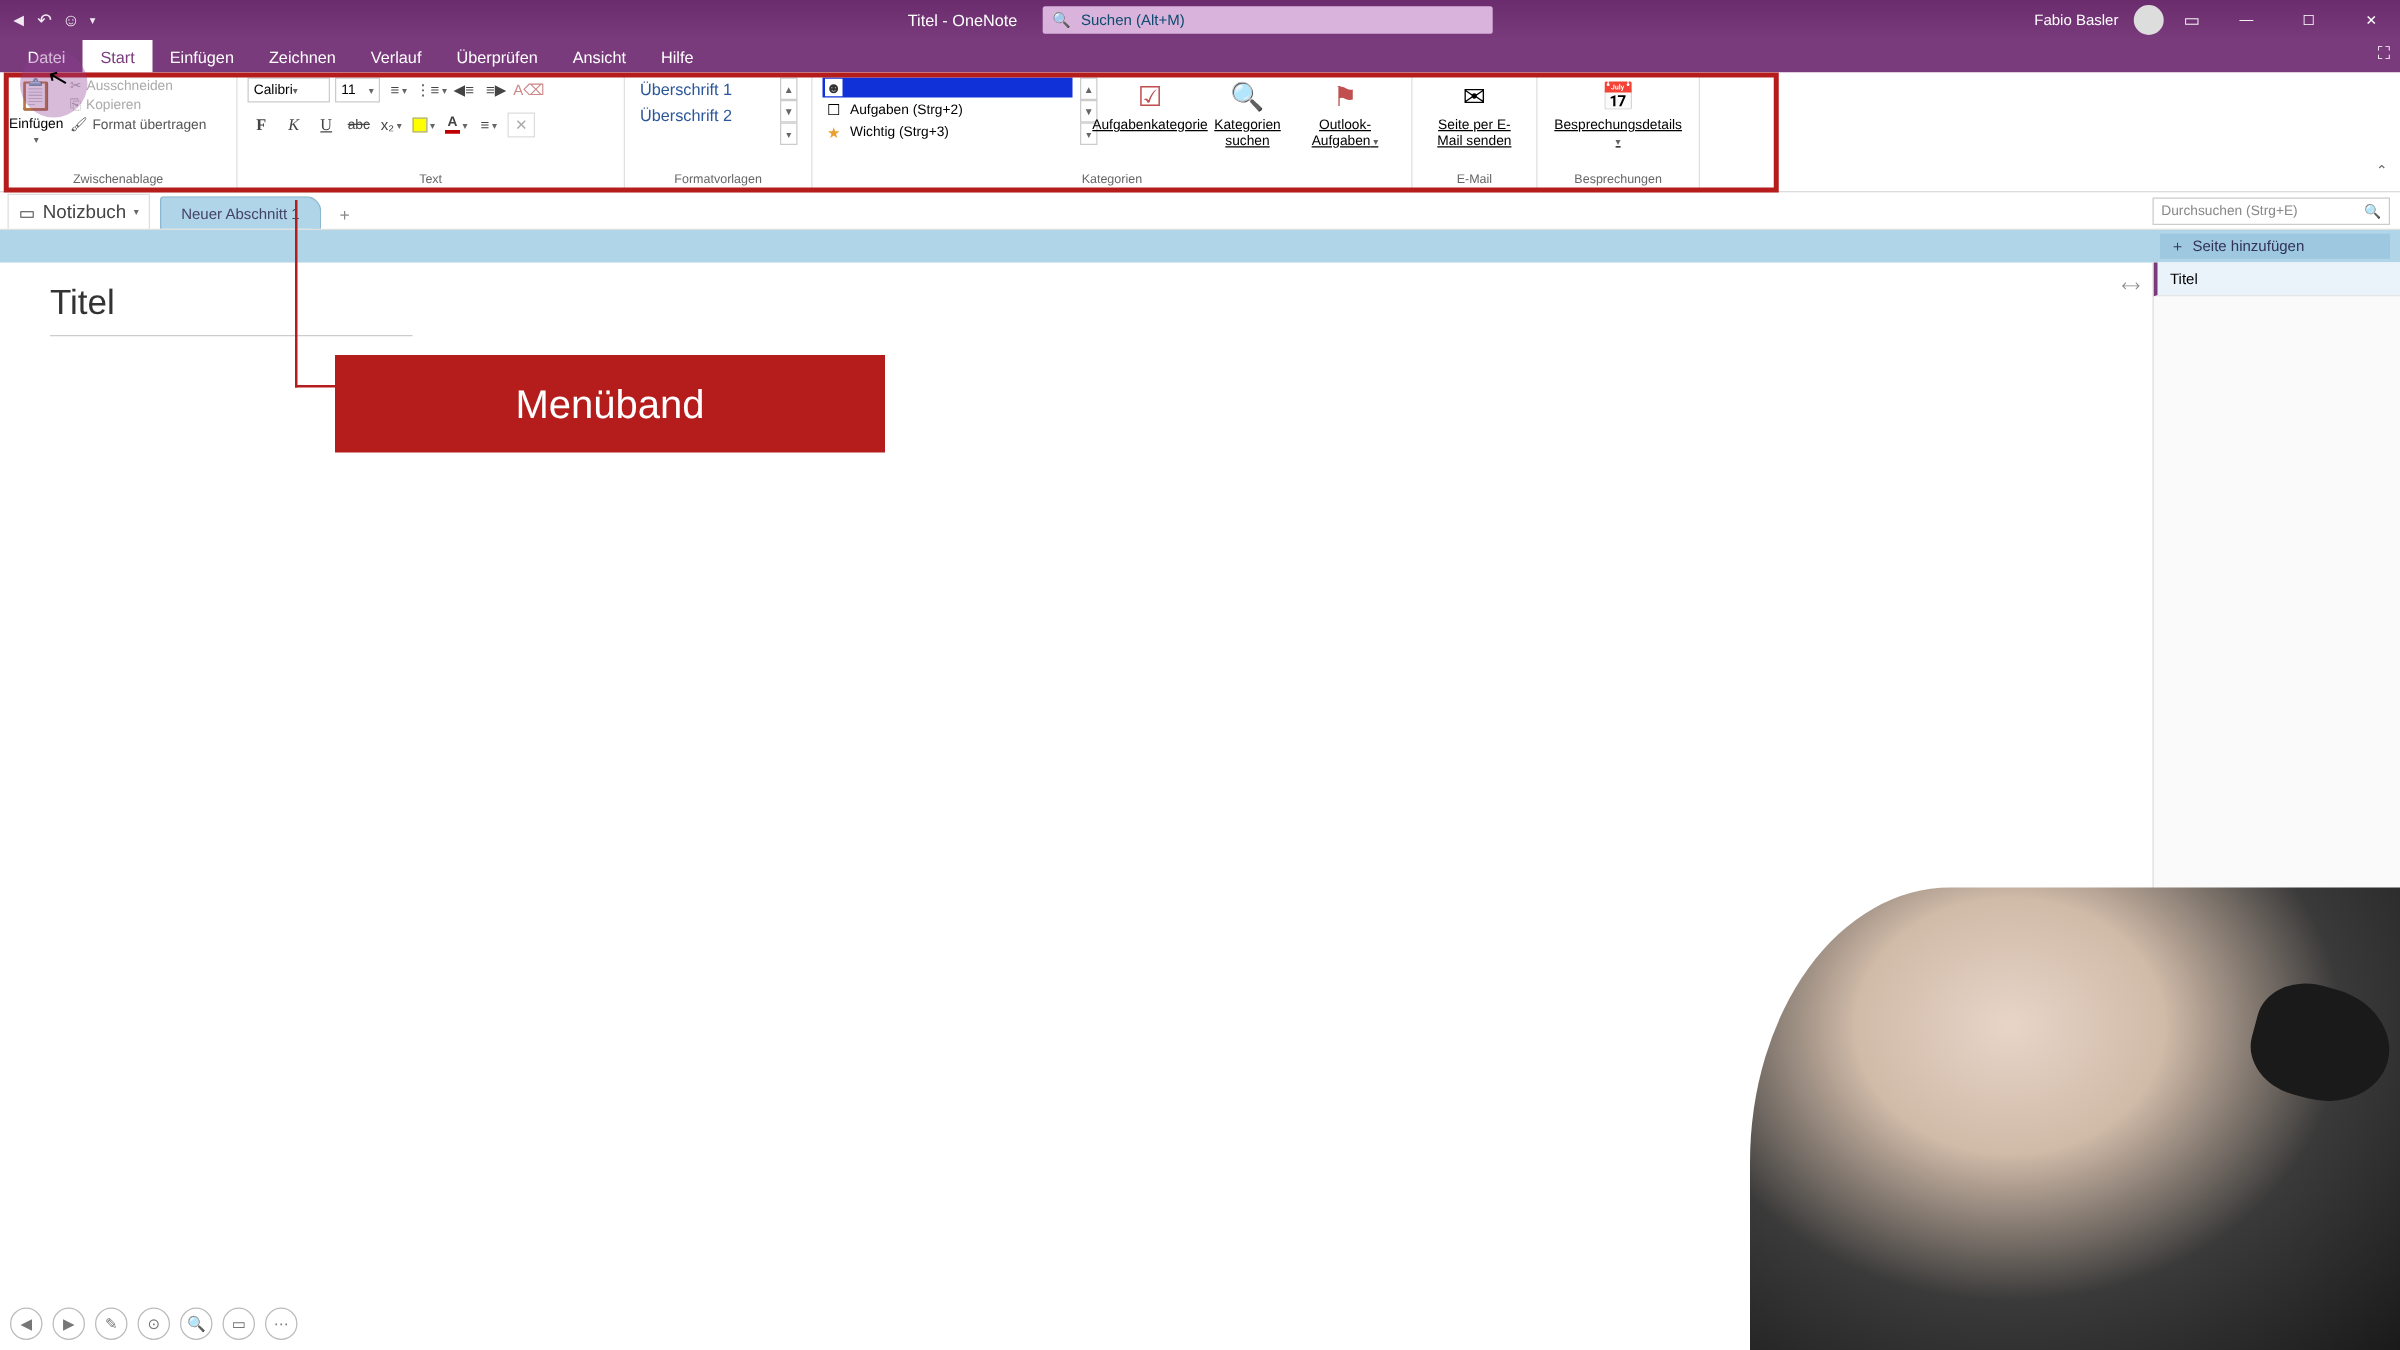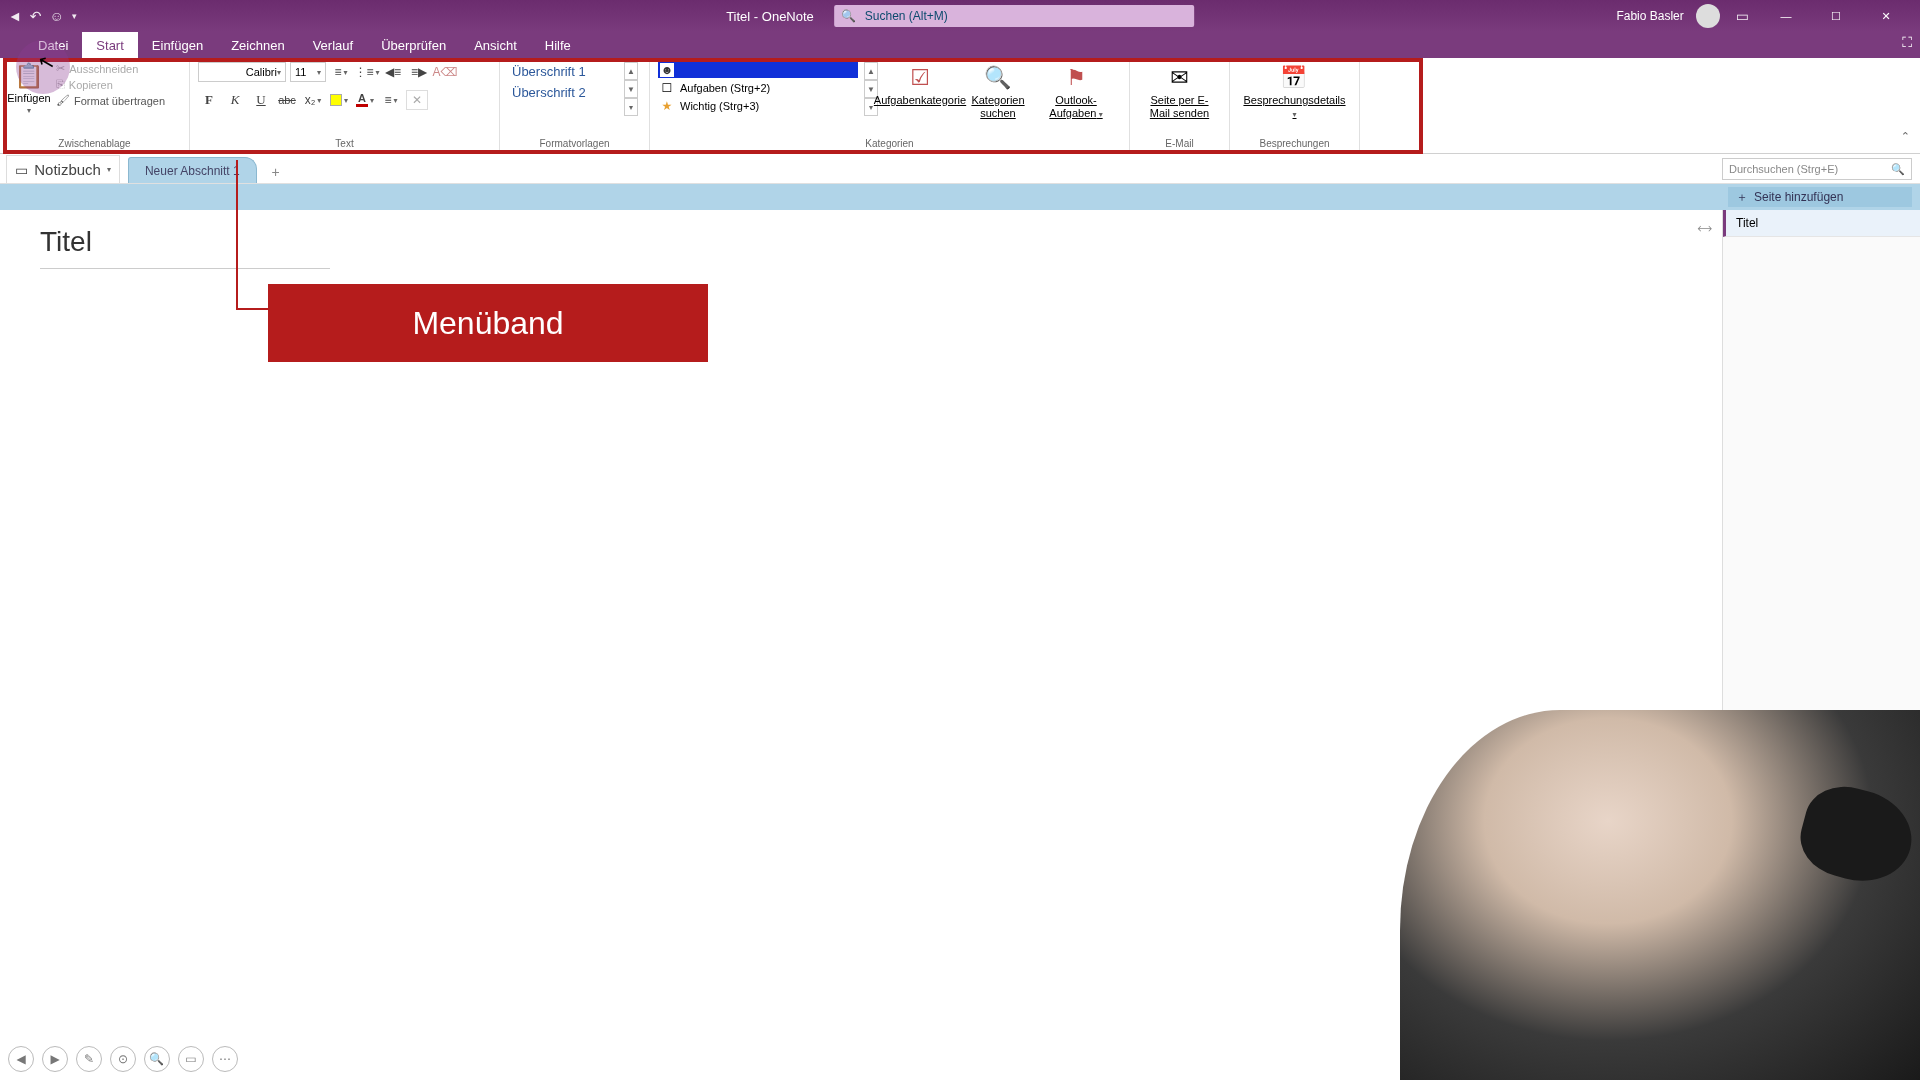--- a/index.html
+++ b/index.html
@@ -7,27 +7,27 @@
 
 
 .titlebar { height: 32px; background: linear-gradient(to bottom, #6b2c6e, #7a3b7d); display: flex; align-items: center; color: #fff; font-size: 12px; position: relative; }
 .titlebar-left { display: flex; align-items: center; gap: 8px; padding-left: 8px; }
 .titlebar-icon { font-size: 14px; opacity: 0.9; }
 .titlebar-center { position: absolute; left: 50%; transform: translateX(-50%); display: flex; align-items: center; gap: 20px; }
 .titlebar-title { font-size: 13px; }
 .search-box { width: 360px; height: 22px; background: #d9b3dc; display: flex; align-items: center; padding: 0 8px; border-radius: 2px; }
 .search-icon { font-size: 12px; color: #5a2a5d; margin-right: 8px; }
 .search-text { color: #0c4a6e; font-size: 12px; }
-.titlebar-right { position: absolute; right: 11px; display: flex; align-items: center; gap: 4px; }
+.titlebar-right { position: absolute; right: 0; display: flex; align-items: center; gap: 4px; }
 .user-name { font-size: 12px; margin-right: 8px; }
 .avatar { width: 24px; height: 24px; border-radius: 50%; background: #ddd; margin-right: 12px; }
 .win-btn { width: 46px; height: 32px; display: flex; align-items: center; justify-content: center; color: #fff; font-size: 11px; }
 
 
-.menubar { height: 26px; background: #7a3b7d; display: flex; align-items: flex-end; padding-left: 24px; color: #fff; font-size: 13px; position: relative; }
+.menubar { height: 26px; background: #7a3b7d; display: flex; align-items: flex-end; padding-left: 8px; color: #fff; font-size: 13px; position: relative; }
 .menu-tab { padding: 4px 14px; height: 26px; display: flex; align-items: center; cursor: pointer; }
 .menu-tab.active { background: #fff; color: #7a3b7d; }
 .menu-tab.file { color: #fff; }
 .menubar-right { position: absolute; right: 8px; top: 2px; color: #fff; font-size: 14px; }
 
 
 .cursor-highlight { position: absolute; left: 16px; top: 40px; width: 54px; height: 54px; border-radius: 50%; background: rgba(140,60,145,0.35); z-index: 50; pointer-events: none; }
 .cursor-arrow { position: absolute; left: 38px; top: 50px; z-index: 51; font-size: 20px; transform: rotate(-15deg); color: #000; pointer-events: none; }
 
 
@@ -41,21 +41,21 @@
 .rgroup-label { font-size: 10px; color: #666; text-align: center; padding-bottom: 2px; }
 
 
 .paste-btn { display: flex; flex-direction: column; align-items: center; width: 42px; gap: 2px; }
 .paste-icon { font-size: 24px; }
 .paste-label { font-size: 11px; }
 .clip-col { display: flex; flex-direction: column; gap: 3px; font-size: 11px; color: #555; }
 .clip-item { display: flex; align-items: center; gap: 4px; }
 .clip-item.disabled { color: #aaa; }
 .text-row { display: flex; align-items: center; gap: 4px; margin-bottom: 4px; }
-.font-select { width: 88px; height: 20px; border: 1px solid #ccc; font-size: 11px; padding: 0 4px; display: flex; align-items: center; justify-content: flex-end; }
+.font-select { width: 66px; height: 20px; border: 1px solid #ccc; font-size: 11px; padding: 0 4px; display: flex; align-items: center; justify-content: flex-start; }
 .size-select { width: 36px; height: 20px; border: 1px solid #ccc; font-size: 11px; padding: 0 4px; display: flex; align-items: center; justify-content: space-between; }
 .mini-btn { width: 22px; height: 20px; display: flex; align-items: center; justify-content: center; font-size: 12px; color: #444; border: 1px solid transparent; }
 .mini-btn.dd::after { content: '▾'; font-size: 8px; margin-left: 2px; color: #666; }
 .mini-btn.bold { font-weight: bold; font-family: serif; font-size: 13px; }
 .mini-btn.italic { font-style: italic; font-family: serif; font-size: 13px; }
 .mini-btn.underline { text-decoration: underline; font-family: serif; font-size: 13px; }
 .mini-btn.strike { text-decoration: line-through; font-size: 11px; }
 .highlight-swatch { width: 12px; height: 12px; background: #ffff00; border: 1px solid #aaa; }
 .fontcolor-swatch { display: flex; flex-direction: column; align-items: center; }
 .fontcolor-a { font-size: 11px; font-weight: bold; line-height: 1; }

